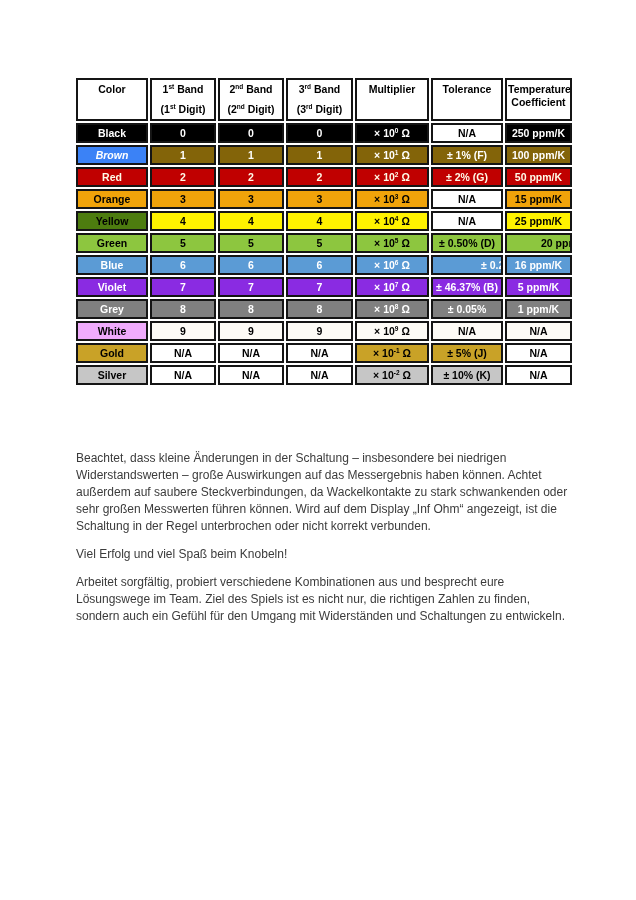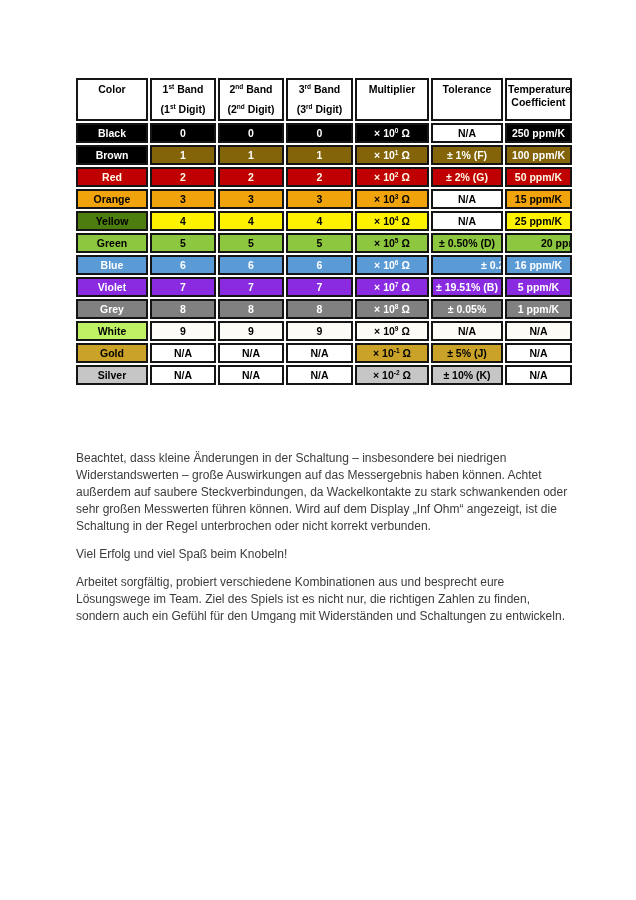--- a/index.html
+++ b/index.html
@@ -121,21 +121,21 @@
       <td style="background: rgb(0, 0, 0); color: rgb(255, 255, 255);">0</td>
       <td style="background: rgb(0, 0, 0); color: rgb(255, 255, 255);">0</td>
       <td style="background: rgb(0, 0, 0); color: rgb(255, 255, 255);">0</td>
       <td style="background: rgb(0, 0, 0); color: rgb(255, 255, 255);">
         <span>× 10</span><sup>0</sup><span class="mult-unit">Ω</span>
       </td>
       <td style="background: rgb(255, 255, 255); color: rgb(0, 0, 0);">N/A</td>
       <td style="background: rgb(0, 0, 0); color: rgb(255, 255, 255);">250 ppm/K</td>
     </tr>
           <tr>
-      <td style="background: #000000; color: rgb(255, 255, 255);">Brown</td>
+      <td style="background: #3b82f6; color: rgb(255, 255, 255); font-style: italic;">Brown</td>
       <td style="background: rgb(131, 100, 9); color: rgb(255, 255, 255);">1</td>
       <td style="background: rgb(131, 100, 9); color: rgb(255, 255, 255);">1</td>
       <td style="background: rgb(131, 100, 9); color: rgb(255, 255, 255);">1</td>
       <td style="background: rgb(131, 100, 9); color: rgb(255, 255, 255);">
         <span>× 10</span><sup>1</sup><span class="mult-unit">Ω</span>
       </td>
       <td style="background: rgb(131, 100, 9); color: rgb(255, 255, 255);">± 1% (F)</td>
       <td style="background: rgb(131, 100, 9); color: rgb(255, 255, 255);">100 ppm/K</td>
     </tr>
           <tr>
@@ -194,36 +194,36 @@
       <td style="background: rgb(91, 155, 213); color: rgb(255, 255, 255);">16 ppm/K</td>
     </tr>
           <tr>
       <td style="background: rgb(138, 43, 226); color: rgb(255, 255, 255);">Violet</td>
       <td style="background: rgb(138, 43, 226); color: rgb(255, 255, 255);">7</td>
       <td style="background: rgb(138, 43, 226); color: rgb(255, 255, 255);">7</td>
       <td style="background: rgb(138, 43, 226); color: rgb(255, 255, 255);">7</td>
       <td style="background: rgb(138, 43, 226); color: rgb(255, 255, 255);">
         <span>× 10</span><sup>7</sup><span class="mult-unit">Ω</span>
       </td>
-      <td style="background: rgb(138, 43, 226); color: rgb(255, 255, 255);">± 19.51% (B)</td>
+      <td style="background: rgb(138, 43, 226); color: rgb(255, 255, 255);">± 46.37% (B)</td>
       <td style="background: rgb(138, 43, 226); color: rgb(255, 255, 255);">5 ppm/K</td>
     </tr>
           <tr>
       <td style="background: rgb(128, 128, 128); color: rgb(255, 255, 255);">Grey</td>
       <td style="background: rgb(128, 128, 128); color: rgb(255, 255, 255);">8</td>
       <td style="background: rgb(128, 128, 128); color: rgb(255, 255, 255);">8</td>
       <td style="background: rgb(128, 128, 128); color: rgb(255, 255, 255);">8</td>
       <td style="background: rgb(128, 128, 128); color: rgb(255, 255, 255);">
         <span>× 10</span><sup>8</sup><span class="mult-unit">Ω</span>
       </td>
       <td style="background: rgb(128, 128, 128); color: rgb(255, 255, 255);">± 0.05%</td>
       <td style="background: rgb(128, 128, 128); color: rgb(255, 255, 255);">1 ppm/K</td>
     </tr>
           <tr>
-      <td style="background: #bef264; color: rgb(0, 0, 0);">White</td>
+      <td style="background: #f0abfc; color: rgb(0, 0, 0);">White</td>
       <td style="background: rgb(253, 251, 246); color: rgb(0, 0, 0);">9</td>
       <td style="background: rgb(253, 251, 246); color: rgb(0, 0, 0);">9</td>
       <td style="background: rgb(253, 251, 246); color: rgb(0, 0, 0);">9</td>
       <td style="background: rgb(253, 251, 246); color: rgb(0, 0, 0);">
         <span>× 10</span><sup>9</sup><span class="mult-unit">Ω</span>
       </td>
       <td style="background: rgb(253, 251, 246); color: rgb(0, 0, 0);">N/A</td>
       <td style="background: rgb(253, 251, 246); color: rgb(0, 0, 0);">N/A</td>
     </tr>
           <tr>

